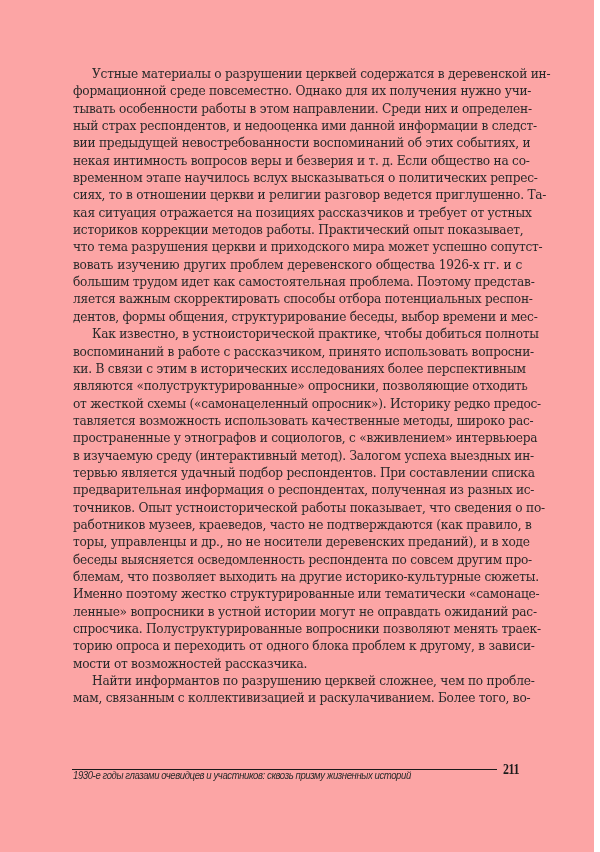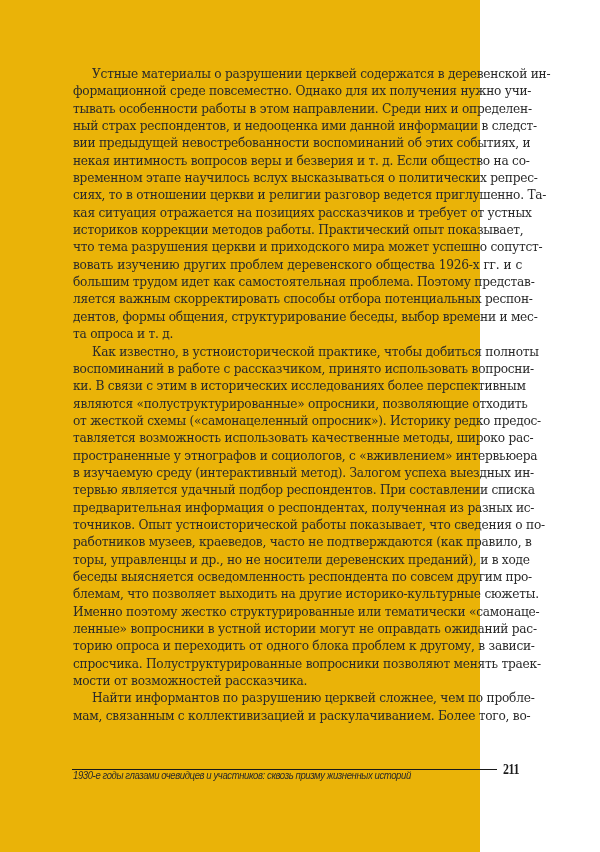--- a/index.html
+++ b/index.html
@@ -1,18 +1,18 @@
 <!DOCTYPE html>
 <html><head>
 <meta charset="utf-8">
 <style>
   html, body { margin: 0; padding: 0; background: #ffffff; }
   body { width: 600px; height: 852px; position: relative; overflow: hidden; }
   .page {
-    position: absolute; left: 0; top: 0; width: 480px; height: 852px; background: #eab308;
+    position: absolute; left: 0; top: 0; width: 594px; height: 852px; background: #fca5a5;
   }
   .text-block {
     position: absolute; left: 73px; top: 66px; width: 449px;
     font-family: "DejaVu Serif", "Liberation Serif", serif;
     font-size: 12.2px; color: #2a2a2a; letter-spacing: -0.25px;
   }
   .line {
     height: 17.35px; line-height: 17.35px; white-space: nowrap;
     text-align: justify; text-align-last: justify; overflow: visible;
   }
@@ -49,42 +49,41 @@
       <div class="line">некая интимность вопросов веры и безверия и т. д. Если общество на со-</div>
       <div class="line">временном этапе научилось вслух высказываться о политических репрес-</div>
       <div class="line">сиях, то в отношении церкви и религии разговор ведется приглушенно. Та-</div>
       <div class="line">кая ситуация отражается на позициях рассказчиков и требует от устных</div>
       <div class="line">историков коррекции методов работы. Практический опыт показывает,</div>
       <div class="line">что тема разрушения церкви и приходского мира может успешно сопутст-</div>
       <div class="line">вовать изучению других проблем деревенского общества 1926-х гг. и с</div>
       <div class="line">большим трудом идет как самостоятельная проблема. Поэтому представ-</div>
       <div class="line">ляется важным скорректировать способы отбора потенциальных респон-</div>
       <div class="line">дентов, формы общения, структурирование беседы, выбор времени и мес-</div>
-      <div class="line last">та опроса и т. д.</div>
     </div>
     <div class="paragraph">
       <div class="line indent">Как известно, в устноисторической практике, чтобы добиться полноты</div>
       <div class="line">воспоминаний в работе с рассказчиком, принято использовать вопросни-</div>
       <div class="line">ки. В связи с этим в исторических исследованиях более перспективным</div>
       <div class="line">являются «полуструктурированные» опросники, позволяющие отходить</div>
       <div class="line">от жесткой схемы («самонацеленный опросник»). Историку редко предос-</div>
       <div class="line">тавляется возможность использовать качественные методы, широко рас-</div>
       <div class="line">пространенные у этнографов и социологов, с «вживлением» интервьюера</div>
       <div class="line">в изучаемую среду (интерактивный метод). Залогом успеха выездных ин-</div>
       <div class="line">тервью является удачный подбор респондентов. При составлении списка</div>
       <div class="line">предварительная информация о респондентах, полученная из разных ис-</div>
       <div class="line">точников. Опыт устноисторической работы показывает, что сведения о по-</div>
       <div class="line">работников музеев, краеведов, часто не подтверждаются (как правило, в</div>
       <div class="line">торы, управленцы и др., но не носители деревенских преданий), и в ходе</div>
       <div class="line">беседы выясняется осведомленность респондента по совсем другим про-</div>
       <div class="line">блемам, что позволяет выходить на другие историко-культурные сюжеты.</div>
       <div class="line">Именно поэтому жестко структурированные или тематически «самонаце-</div>
       <div class="line">ленные» вопросники в устной истории могут не оправдать ожиданий рас-</div>
+      <div class="line">спросчика. Полуструктурированные вопросники позволяют менять траек-</div>
       <div class="line">торию опроса и переходить от одного блока проблем к другому, в зависи-</div>
-      <div class="line">спросчика. Полуструктурированные вопросники позволяют менять траек-</div>
       <div class="line last">мости от возможностей рассказчика.</div>
     </div>
     <div class="paragraph">
       <div class="line indent">Найти информантов по разрушению церквей сложнее, чем по пробле-</div>
       <div class="line">мам, связанным с коллективизацией и раскулачиванием. Более того, во-</div>
     </div>
   </div>
 
   <div class="footer">
     <div class="footer-rule"></div>

